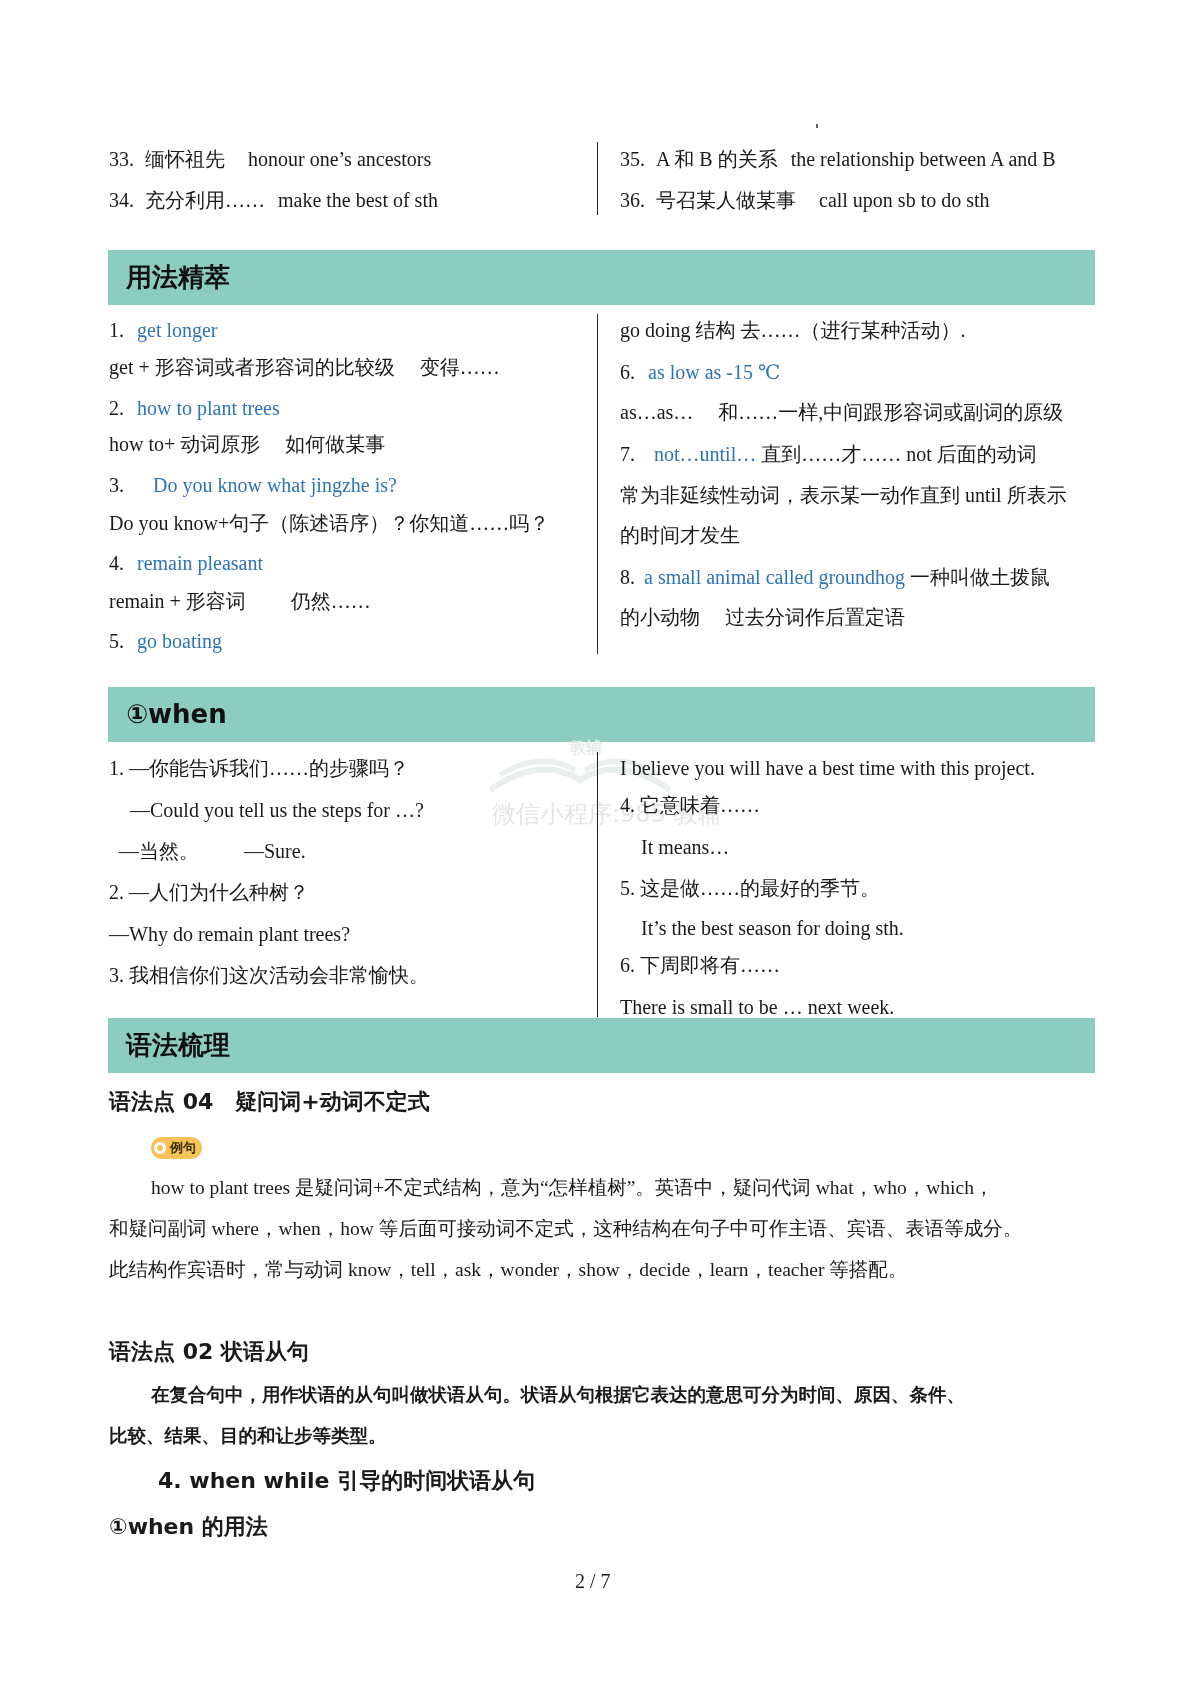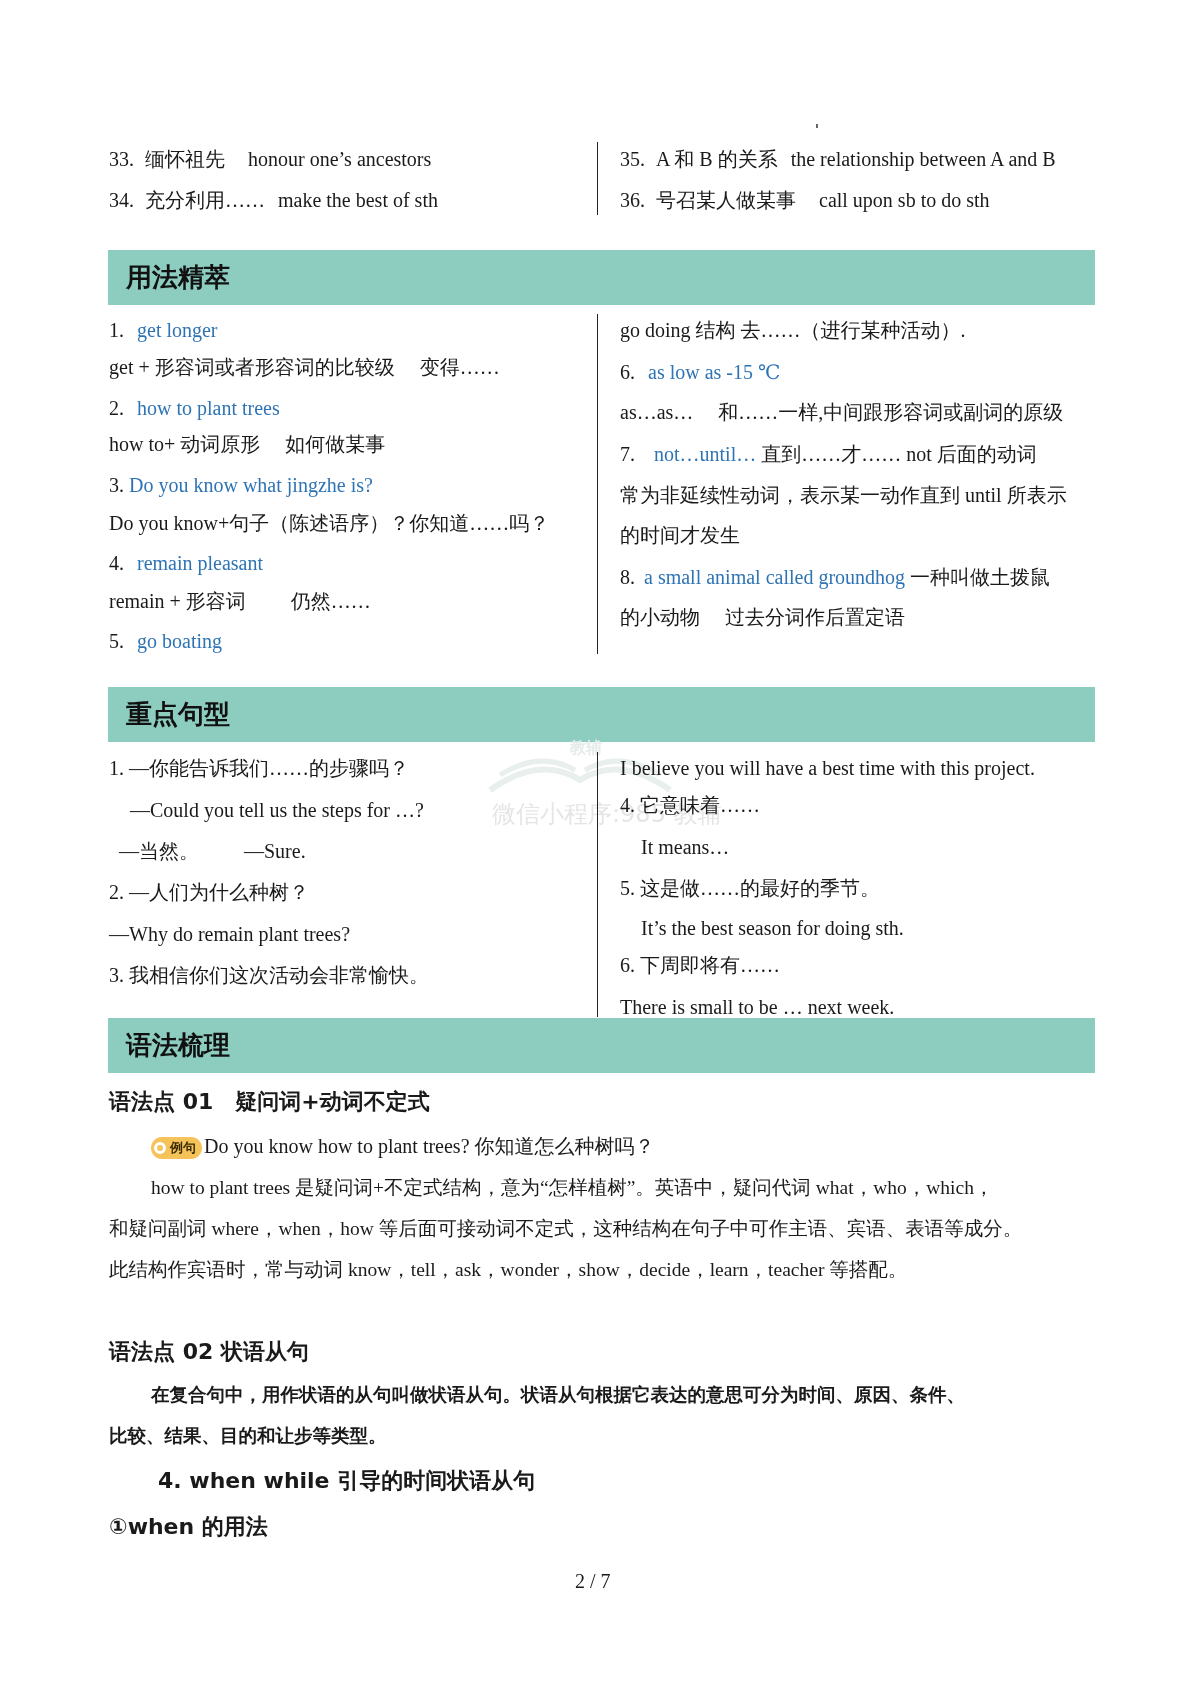--- a/index.html
+++ b/index.html
@@ -84,21 +84,21 @@
   <div class="abs line" style="left:109px; top:355px;">get +  形容词或者形容词的比较级　 变得……</div>
 
   <div class="abs line" style="left:109px; top:396px;">
     <span>2.</span>
     <span class="blue" style="margin-left:8px;">how to plant trees</span>
   </div>
   <div class="abs line" style="left:109px; top:432px;">how to+  动词原形　 如何做某事</div>
 
   <div class="abs line" style="left:109px; top:473px;">
     <span>3.</span>
-    <span class="blue" style="margin-left:0;">Do you know what jingzhe is?</span>
+    <span class="blue" style="margin-left:24px;">Do you know what jingzhe is?</span>
   </div>
   <div class="abs line" style="left:109px; top:511px;">Do you know+句子（陈述语序）？你知道……吗？</div>
 
   <div class="abs line" style="left:109px; top:551px;">
     <span>4.</span>
     <span class="blue" style="margin-left:8px;">remain pleasant</span>
   </div>
   <div class="abs line" style="left:109px; top:589px;">remain +  形容词　　 仍然……</div>
 
   <div class="abs line" style="left:109px; top:629px;">
@@ -128,21 +128,21 @@
 
   <div class="abs line" style="left:620px; top:565px;">
     <span>8.</span>
     <span class="blue" style="margin-left:4px;">a small animal called groundhog</span>
     <span>  一种叫做土拨鼠</span>
   </div>
   <div class="abs line" style="left:620px; top:605px;">的小动物　 过去分词作后置定语</div>
 </div>
 
 <div class="banner" style="top:687px;">
-  <div class="banner-title">重点句型</div>
+  <div class="banner-title">①when</div>
 </div>
 
 <div>
   <svg class="wm-logo" style="left:480px; top:735px;" width="200" height="70" viewBox="0 0 200 70">
     <path d="M10 55 Q60 20 100 45 Q140 20 190 55" stroke="#e8efec" stroke-width="6" fill="none"></path>
     <path d="M20 40 Q60 15 95 35" stroke="#e8efec" stroke-width="5" fill="none"></path>
     <path d="M105 35 Q140 15 180 40" stroke="#e8efec" stroke-width="5" fill="none"></path>
   </svg>
   <div class="abs" style="left:570px; top:738px; color:#e6ece9; font-family:'DejaVu Sans',sans-serif; font-size:16px; font-weight:bold;">教辅</div>
   <div class="watermark" style="left:492px; top:798px;">微信小程序:985 教辅</div>
@@ -167,26 +167,26 @@
   <div class="abs line" style="left:641px; top:916px;">It’s the best season for doing sth.</div>
   <div class="abs line" style="left:620px; top:953px;">6.  下周即将有……</div>
   <div class="abs line" style="left:620px; top:995px;">There is small to be  …  next week.</div>
 </div>
 
 <div class="banner" style="top:1018px;">
   <div class="banner-title">语法梳理</div>
 </div>
 
 <div>
-  <div class="abs bold-sans gp-title" style="left:109px; top:1088px;">语法点 01　疑问词+动词不定式</div>
+  <div class="abs bold-sans gp-title" style="left:109px; top:1088px;">语法点 04　疑问词+动词不定式</div>
   <div class="abs line" style="left:151px; top:1134px;">
     <span class="example-tag">
       <span class="example-dot"></span>
       <span>例句</span>
-    </span><span>Do you know how to plant trees?  你知道怎么种树吗？</span>
+    </span>
   </div>
   <div class="abs para" style="left:151px; top:1176px;">how to plant trees 是疑问词+不定式结构，意为“怎样植树”。英语中，疑问代词 what，who，which，</div>
   <div class="abs para" style="left:109px; top:1217px;">和疑问副词 where，when，how 等后面可接动词不定式，这种结构在句子中可作主语、宾语、表语等成分。</div>
   <div class="abs para" style="left:109px; top:1258px;">此结构作宾语时，常与动词 know，tell，ask，wonder，show，decide，learn，teacher 等搭配。</div>
 </div>
 
 <div>
   <div class="abs bold-sans gp-title" style="left:109px; top:1338px;">语法点 02  状语从句</div>
   <div class="abs bold-sans para" style="left:151px; top:1383px; font-size:18.5px;">在复合句中，用作状语的从句叫做状语从句。状语从句根据它表达的意思可分为时间、原因、条件、</div>
   <div class="abs bold-sans para" style="left:109px; top:1424px; font-size:18.5px;">比较、结果、目的和让步等类型。</div>

